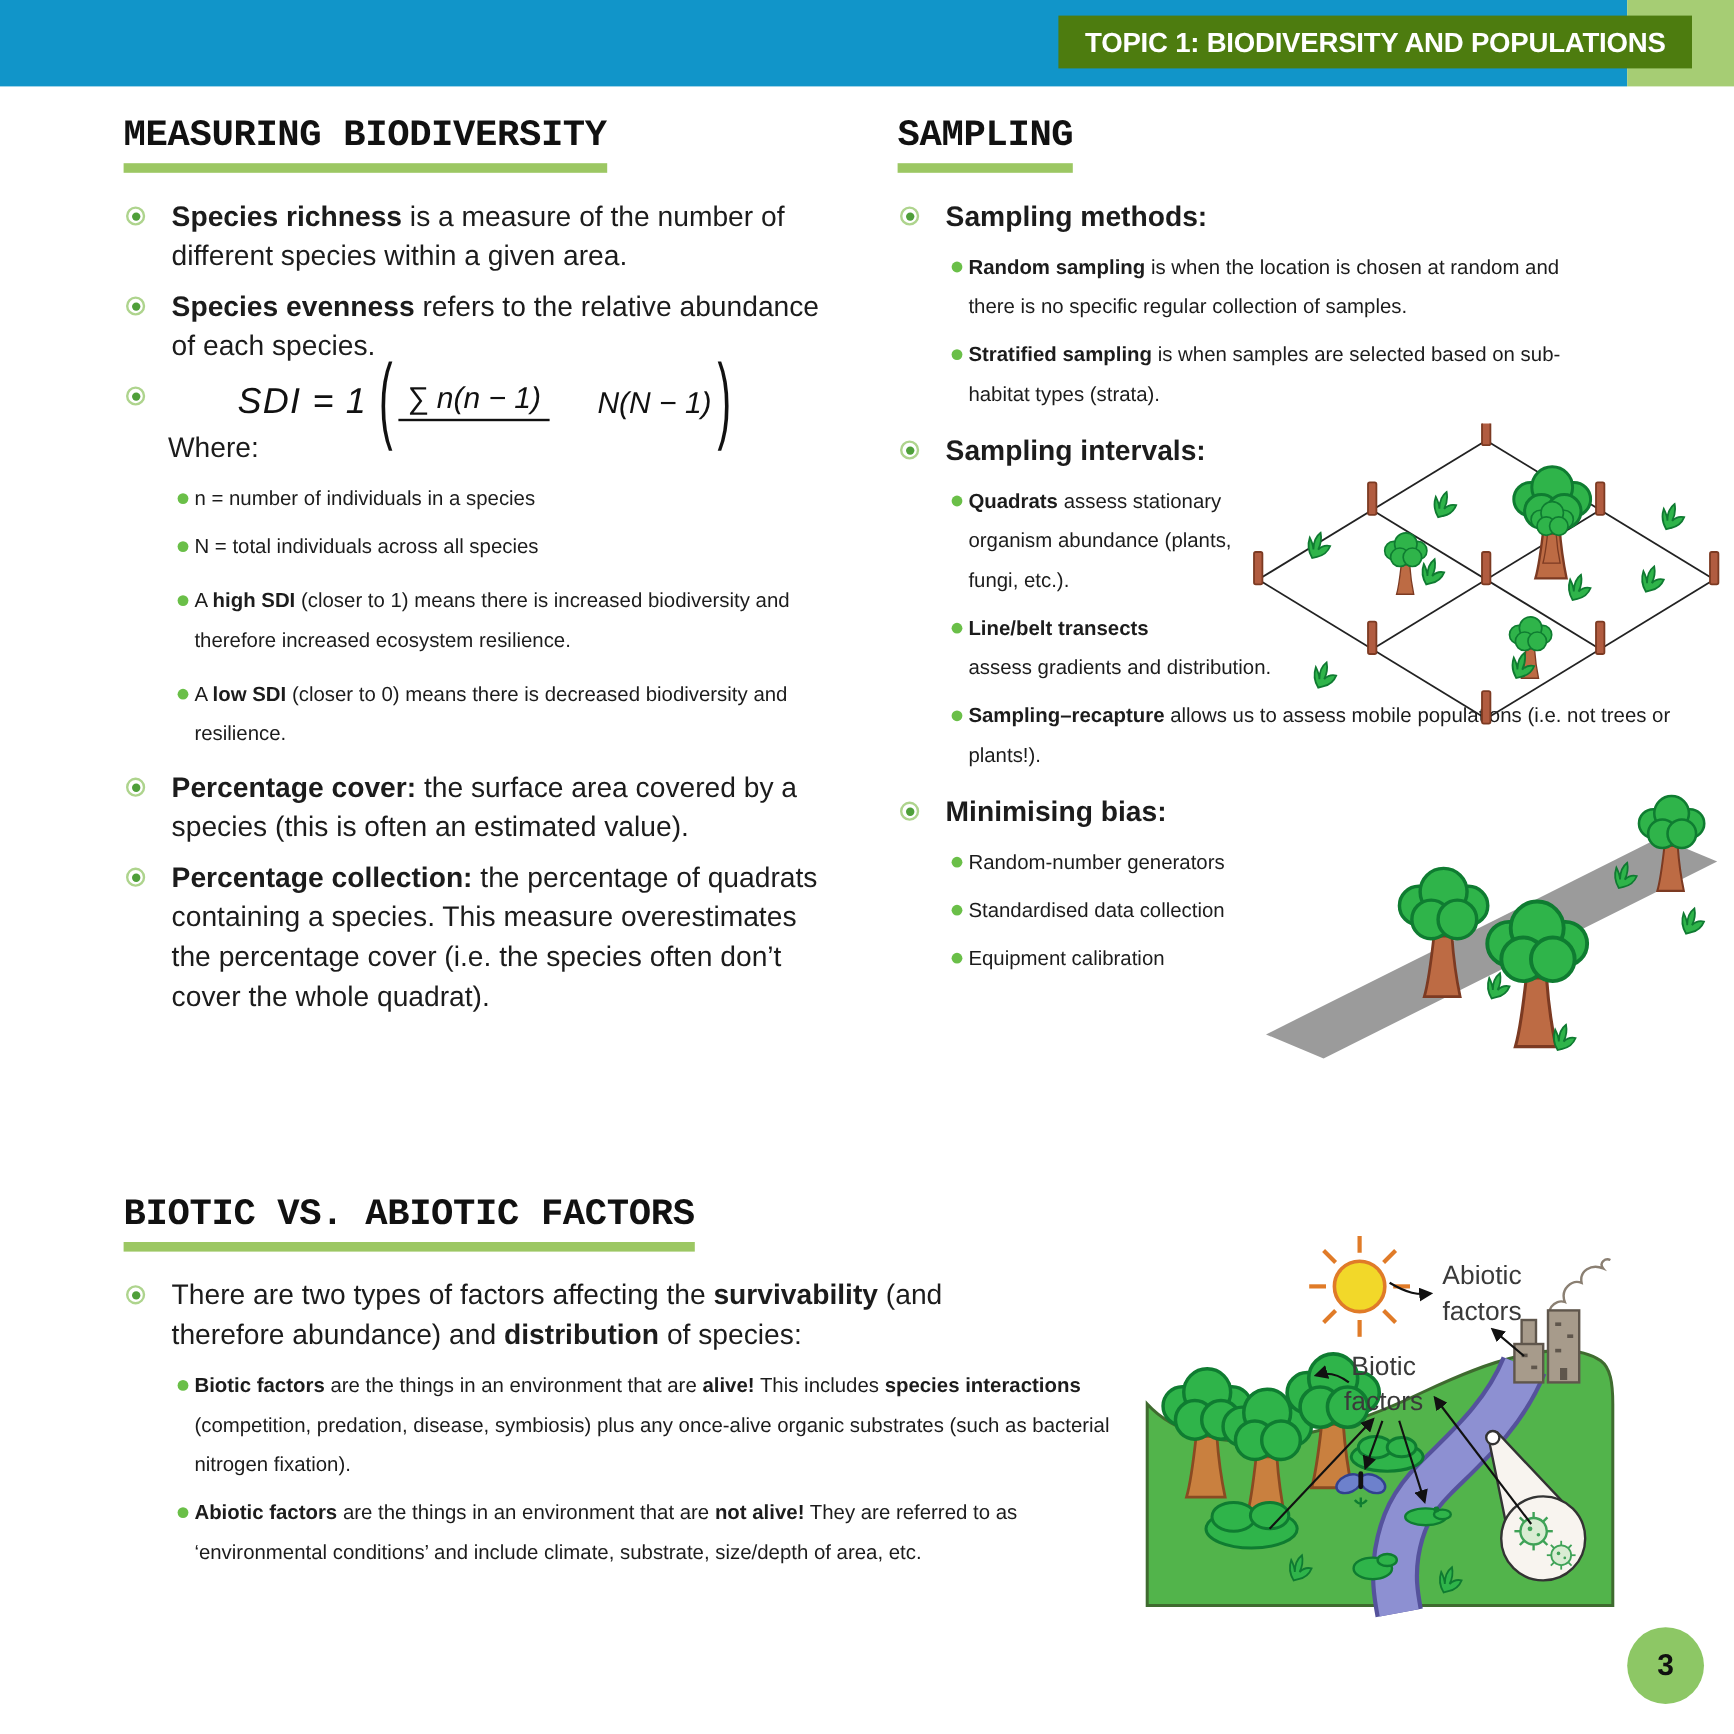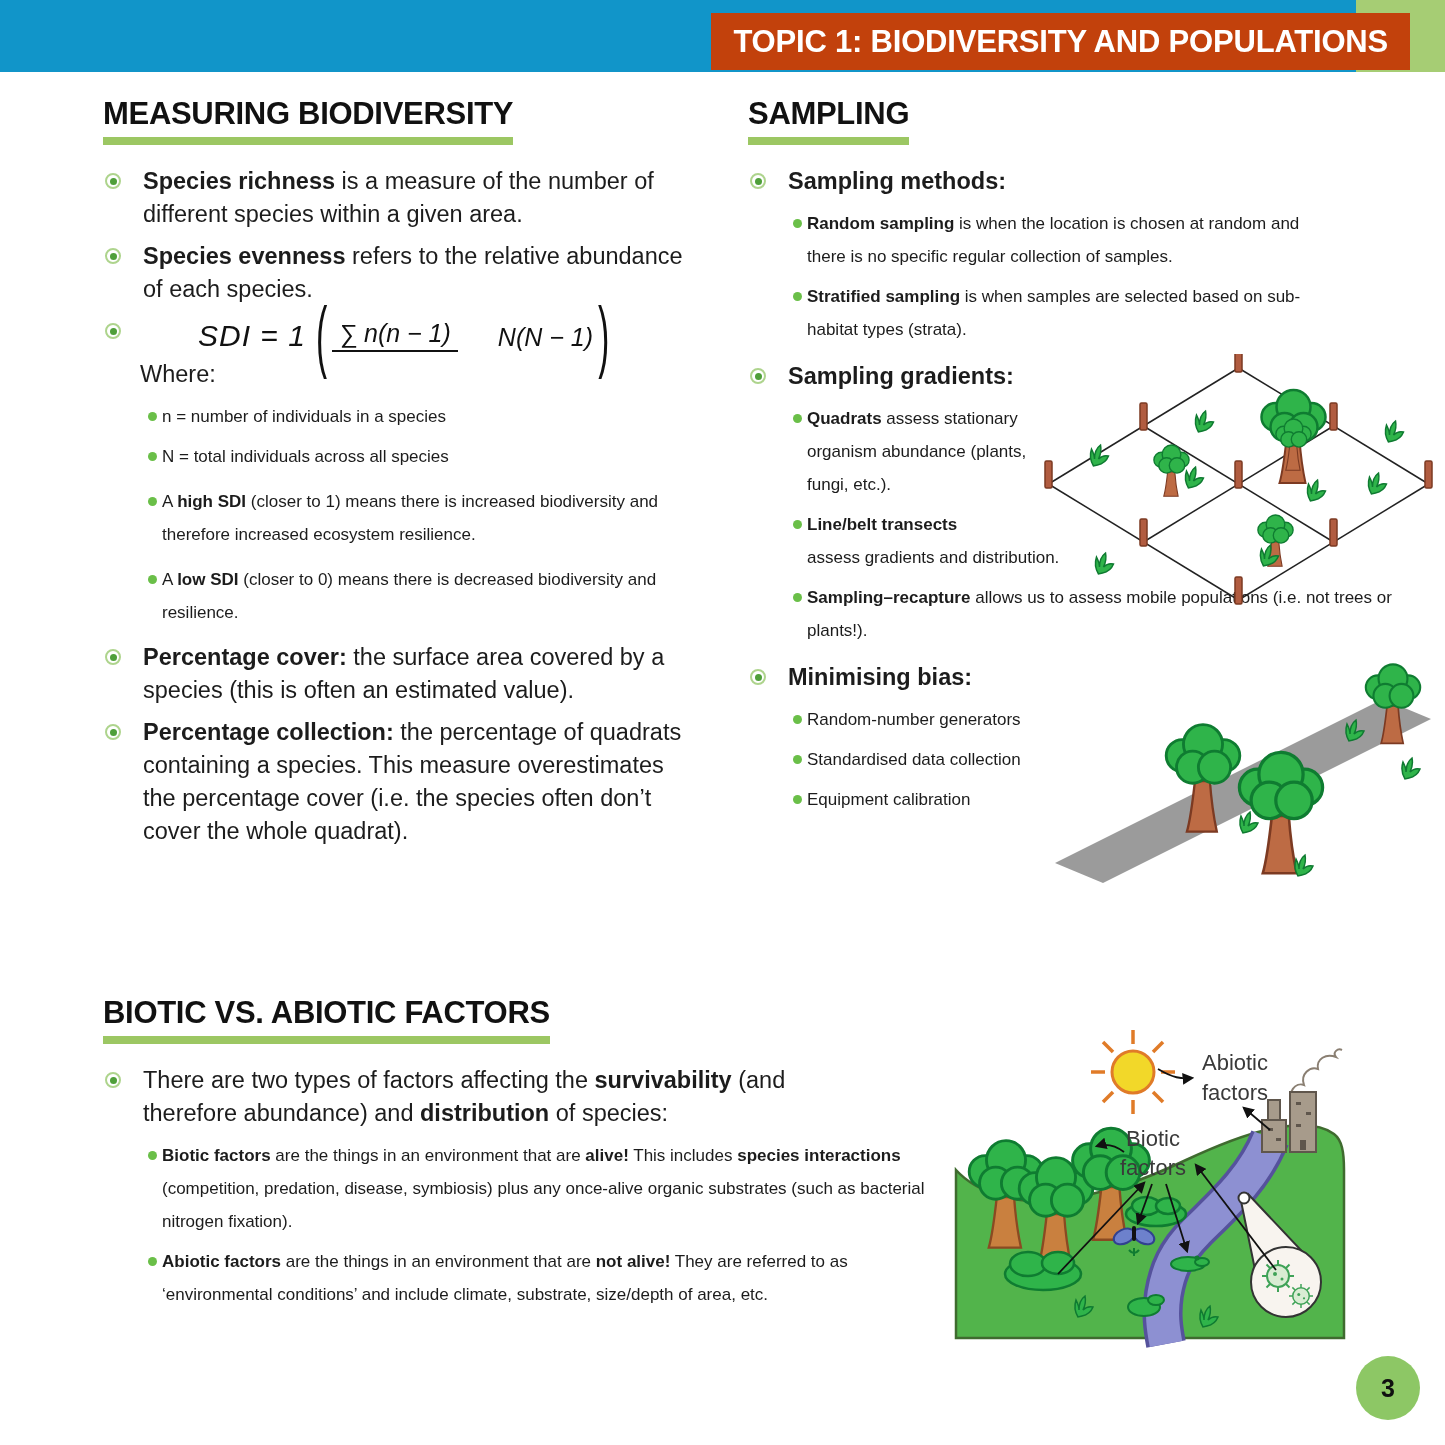--- a/index.html
+++ b/index.html
@@ -3,26 +3,26 @@
 <meta charset="utf-8">
 <style>
   html,body{margin:0;padding:0;background:#fff;}
   .page{position:relative;width:1445px;height:1445px;background:#fff;overflow:hidden;
         font-family:"Liberation Sans",sans-serif;color:#1c1c1c;}
   b{font-weight:700;}
 
   
   .banner{position:absolute;top:0;left:0;width:1356px;height:72px;background:var(--banner_blue,#1195c9);}
   .corner{position:absolute;top:0;left:1356px;width:89px;height:72px;background:var(--corner_green,#a6cd74);}
-  .title-box{position:absolute;top:13px;right:35px;height:57px;background:#c2410c;color:#fff;
-             display:flex;align-items:center;padding:0 22px;font-size:31px;font-weight:800;letter-spacing:-0.2px;}
+  .title-box{position:absolute;top:13px;right:35px;height:44px;background:#4d7c0f;color:#fff;
+             display:flex;align-items:center;padding:0 22px;font-size:23px;font-weight:800;letter-spacing:-0.2px;}
 
   
   .sec-h{display:inline-block;font-size:31px;font-weight:800;letter-spacing:-0.3px;color:#111;
-         padding-bottom:5px;border-bottom:8px solid var(--accent_green,#9cc763);margin:0 0 20px 0;}
+         padding-bottom:5px;border-bottom:8px solid var(--accent_green,#9cc763);margin:0 0 20px 0;font-family:Liberation Mono, monospace;}
 
   
   .col-left{position:absolute;left:103px;top:96px;width:585px;}
   .col-right{position:absolute;left:748px;top:96px;width:700px;}
   .sec-bottom{position:absolute;left:103px;top:995px;width:860px;}
 
   
   .li1{position:relative;padding-left:40px;margin-bottom:9px;font-size:23.5px;line-height:33px;}
   .b1{position:absolute;left:2px;top:8px;width:12px;height:12px;border:2.5px solid var(--bullet_ring,#aed48d);border-radius:50%;}
   .b1::after{content:"";position:absolute;left:2.5px;top:2.5px;width:7px;height:7px;border-radius:50%;
@@ -165,21 +165,21 @@
     <div class="li1">
       <span class="b1"></span>
       <span><b>Sampling methods:</b></span>
     </div>
     <div class="li2 w-meth"><span><b>Random sampling</b> is when the location is chosen at random and there is no specific regular collection of samples.</span></div>
     <div class="li2 w-meth"><span><b>Stratified sampling</b> is when samples are selected based on sub-habitat types (strata).</span></div>
 
     <div class="tech-wrap">
       <div class="li1 gap">
         <span class="b1"></span>
-        <span><b>Sampling gradients:</b></span>
+        <span><b>Sampling intervals:</b></span>
       </div>
       <div class="li2 w-quad"><span><b>Quadrats</b> assess stationary organism abundance (plants, fungi, etc.).</span></div>
       <div class="li2"><span><b>Line/belt transects</b><br>assess gradients and distribution.</span></div>
       <div class="li2 w-cap"><span><b>Sampling–recapture</b> allows us to assess mobile populations (i.e. not trees or plants!).</span></div>
 
       <svg class="quadrat-svg" width="410" height="300" viewBox="0 0 405 300">
         <g stroke="#222" stroke-width="1.5">
           <line x1="200" y1="14" x2="10" y2="130"></line>
             <line x1="295" y1="72" x2="105" y2="188"></line>
             <line x1="390" y1="130" x2="200" y2="246"></line>

